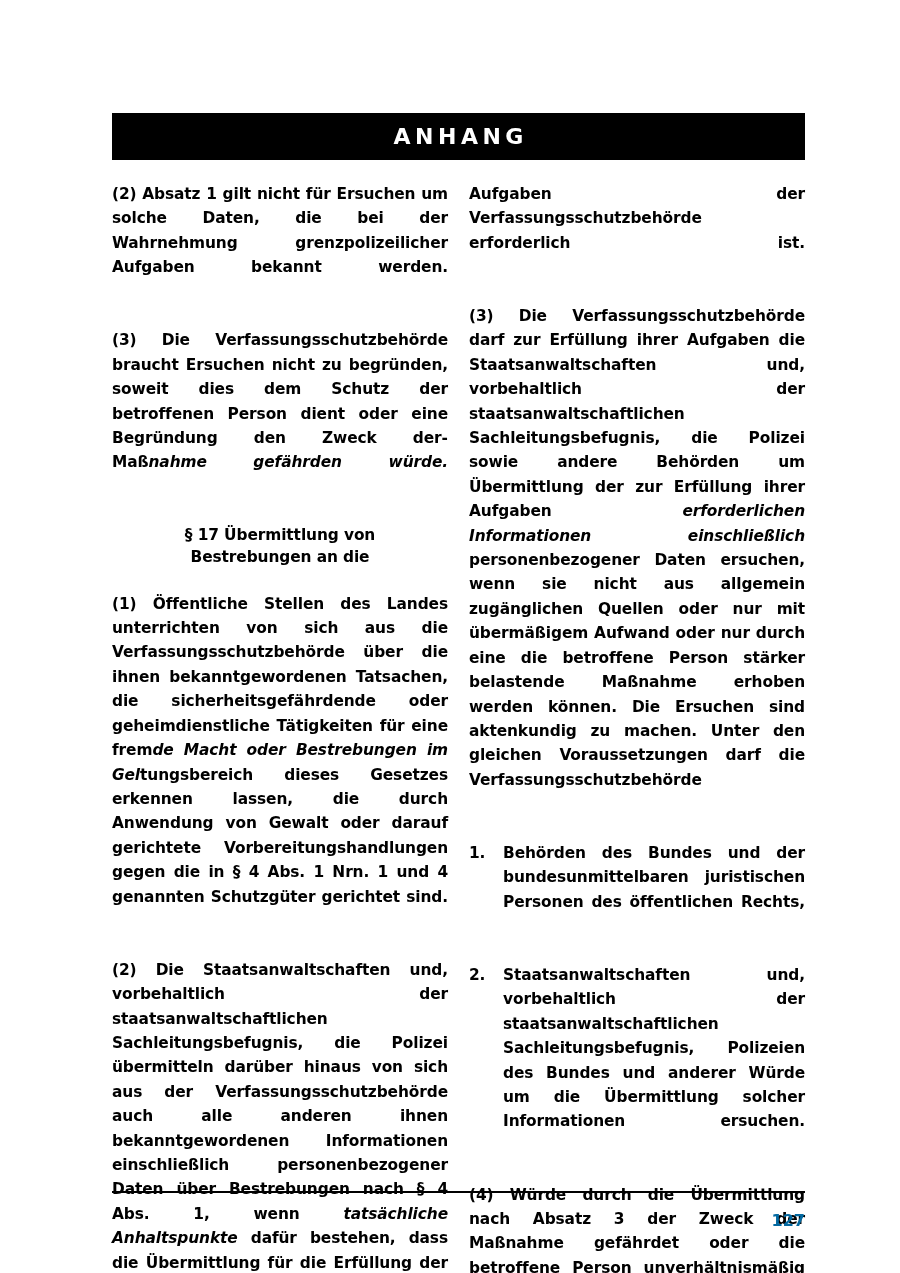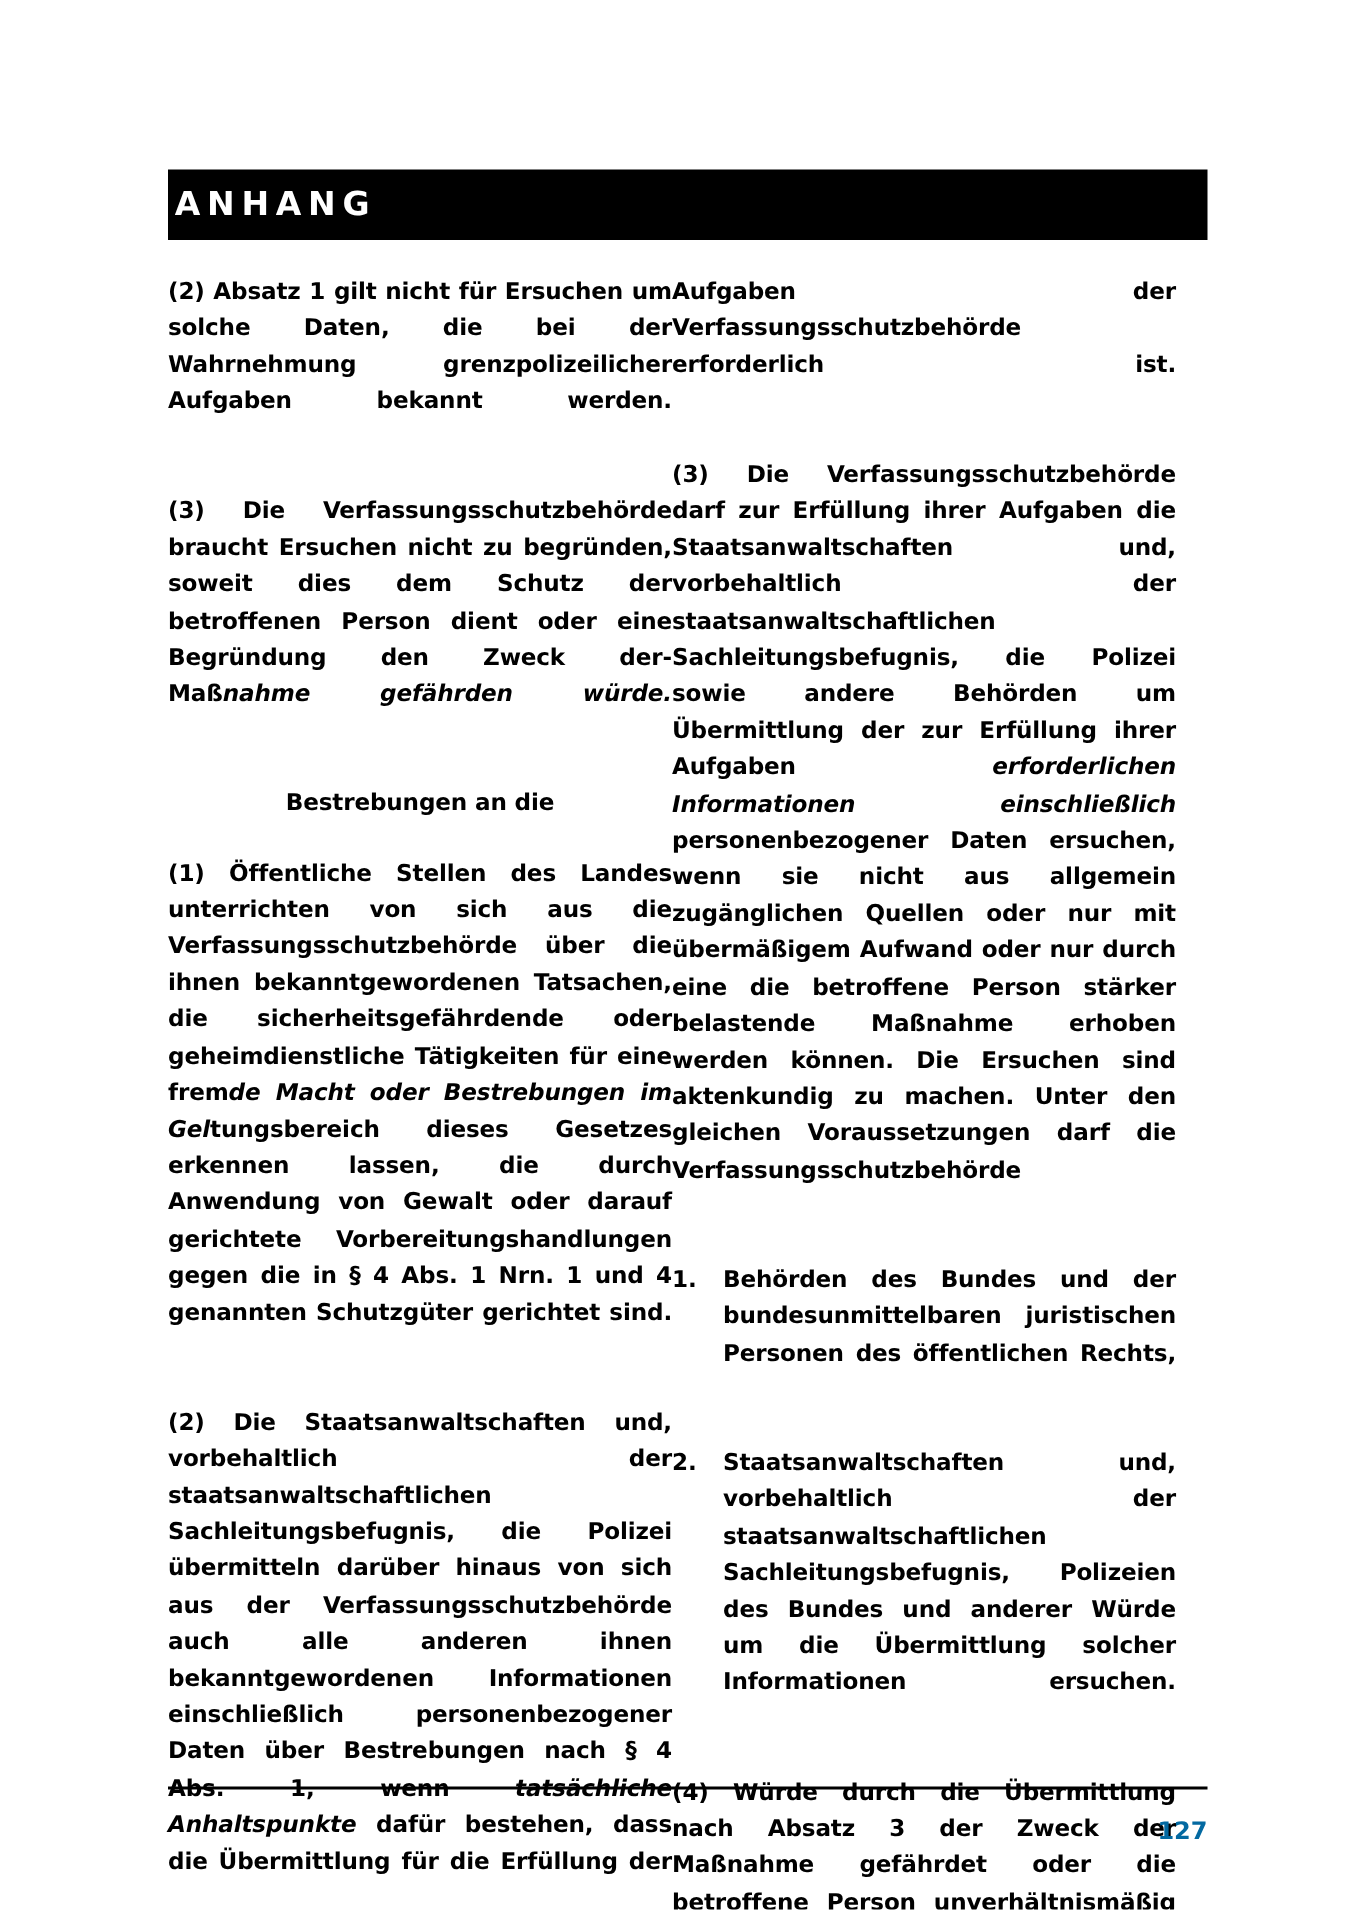--- a/index.html
+++ b/index.html
@@ -30,21 +30,21 @@
   
   .header-bar {
     position: absolute;
     left: 112px;
     top: 113px;
     width: 693px;
     height: 47px;
     background: #000000;
     display: flex;
     align-items: center;
-    justify-content: flex-start;
+    justify-content: center;
   }
 
   .header-title {
     color: #ffffff;
     font-family: "DejaVu Sans", sans-serif;
     font-weight: bold;
     font-size: 22px;
     letter-spacing: 4.5px;
     text-indent: 4.5px;
     line-height: 1;
@@ -52,21 +52,21 @@
 
   
   .columns {
     position: absolute;
     left: 112px;
     top: 182px;
     width: 693px;
     height: 985px;
     display: flex;
     flex-direction: row;
-    justify-content: flex-start;
+    justify-content: space-between;
   }
 
   .col {
     width: 336px;
     position: relative;
   }
 
   
   .para {
     font-family: "DejaVu Sans", sans-serif;
@@ -179,20 +179,21 @@
 
   <div class="columns">
 
     <div class="col">
 
       <p class="para">(2) Absatz 1 gilt nicht für Ersuchen um solche Daten, die bei der Wahrnehmung grenzpolizeilicher Aufgaben bekannt werden.</p>
 
       <p class="para"><span>(3) Die Verfassungsschutzbehörde braucht Ersuchen nicht zu begründen, soweit dies dem Schutz der betroffenen Person dient oder eine Begründung den Zweck der Maß­</span><span class="it">nahme gefährden würde.</span></p>
 
       <div class="heading">
+        <span class="hline">§ 17 Übermittlung von</span>
         <span class="hline">Bestrebungen an die</span>
       </div>
 
       <p class="para"><span>(1) Öffentliche Stellen des Landes unterrichten von sich aus die Verfassungsschutzbehörde über die ihnen bekanntgewordenen Tatsachen, die sicherheitsgefährdende oder geheimdienstliche Tätigkeiten für eine frem­</span><span class="it">de Macht oder Bestrebungen im Gel­</span><span>tungsbereich dieses Gesetzes erkennen lassen, die durch Anwendung von Gewalt oder darauf gerichtete Vorbereitungshandlungen gegen die in § 4 Abs. 1 Nrn. 1 und 4 genannten Schutzgüter gerichtet sind.</span></p>
 
       <p class="para tight"><span>(2) Die Staatsanwaltschaften und, vorbehaltlich der staatsanwaltschaftlichen Sachleitungsbefugnis, die Polizei übermitteln darüber hinaus von sich aus der Verfassungsschutzbehörde auch alle anderen ihnen bekanntgewordenen Informationen einschließlich personenbezogener Daten über Bestrebungen nach § 4 Abs. 1, wenn </span><span class="it">tatsächliche An­haltspunkte</span><span> dafür bestehen, dass die Übermittlung für die Erfüllung der</span></p>
 
     </div>
 
     <div class="col">

